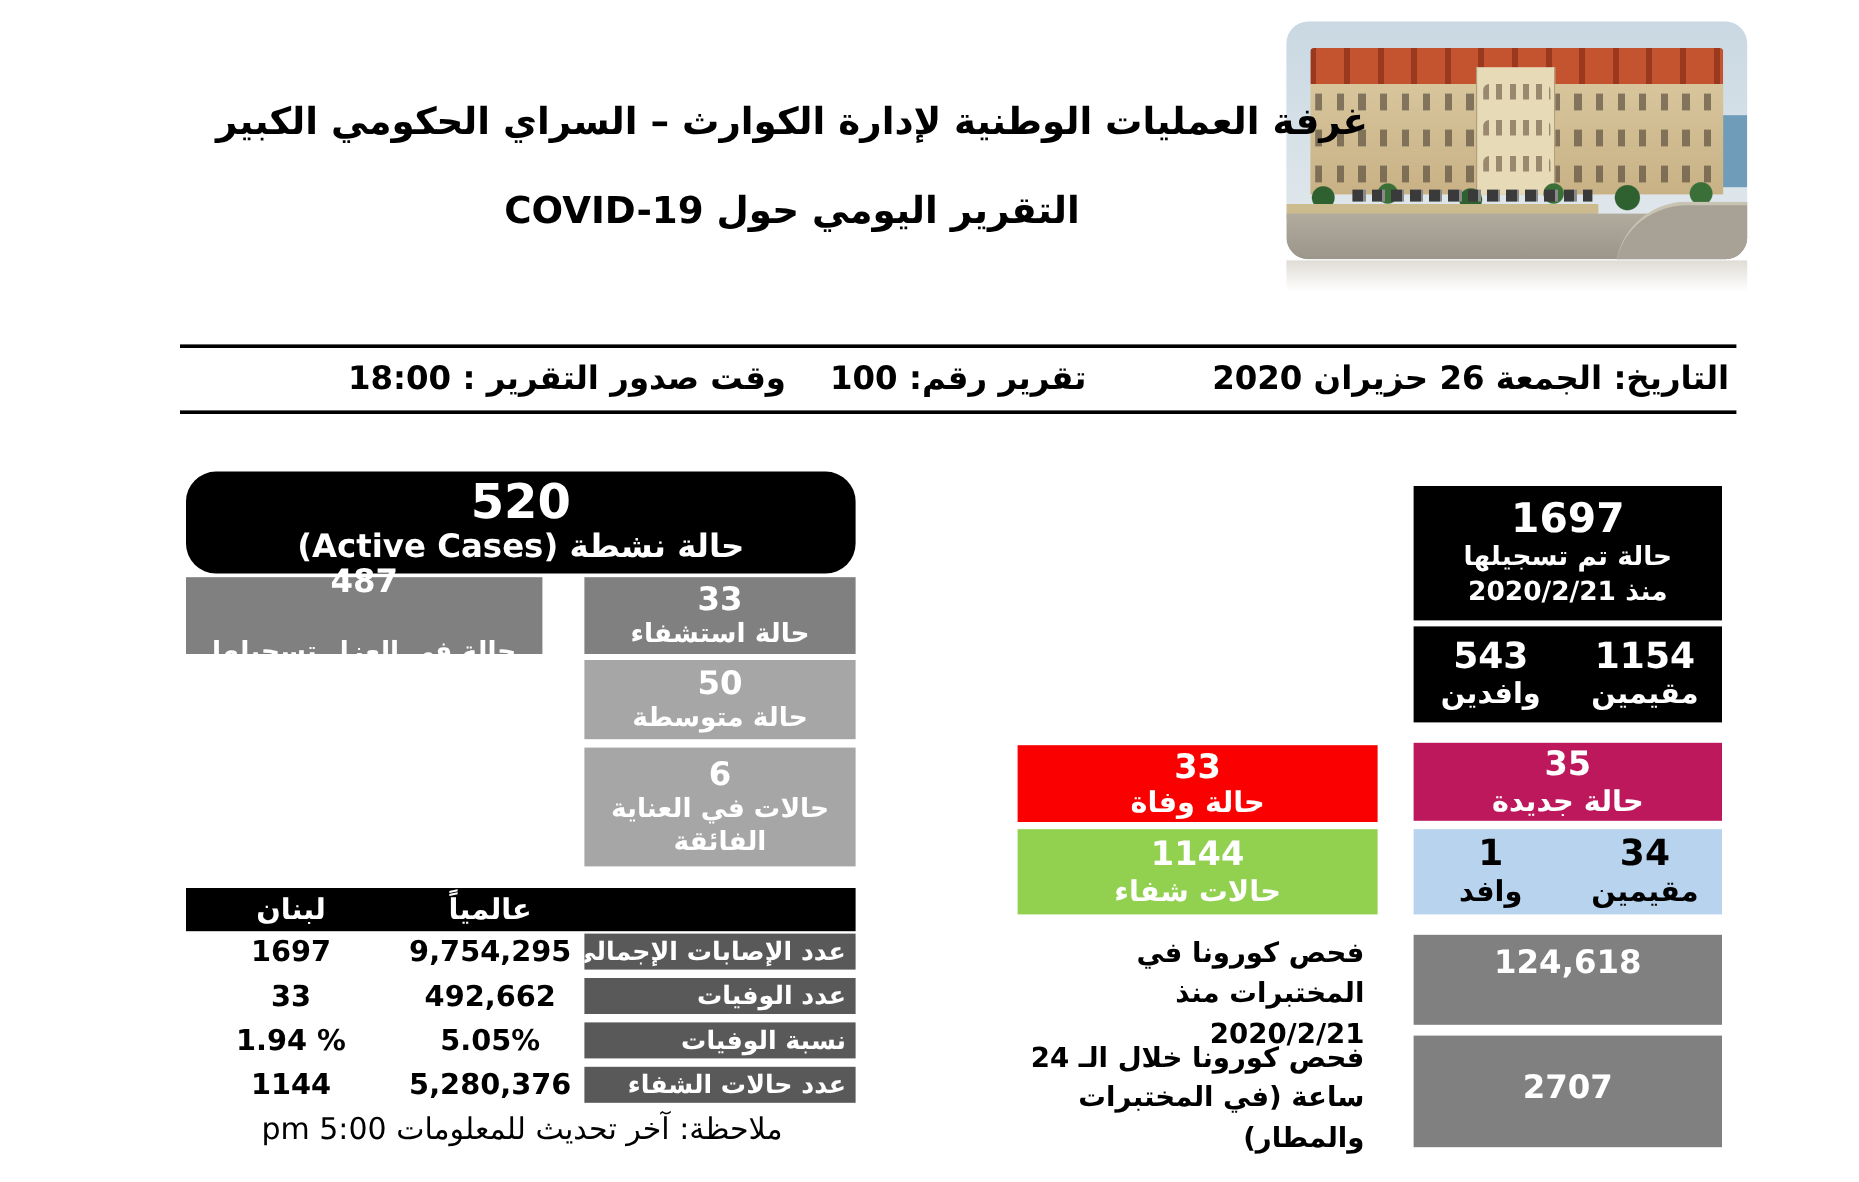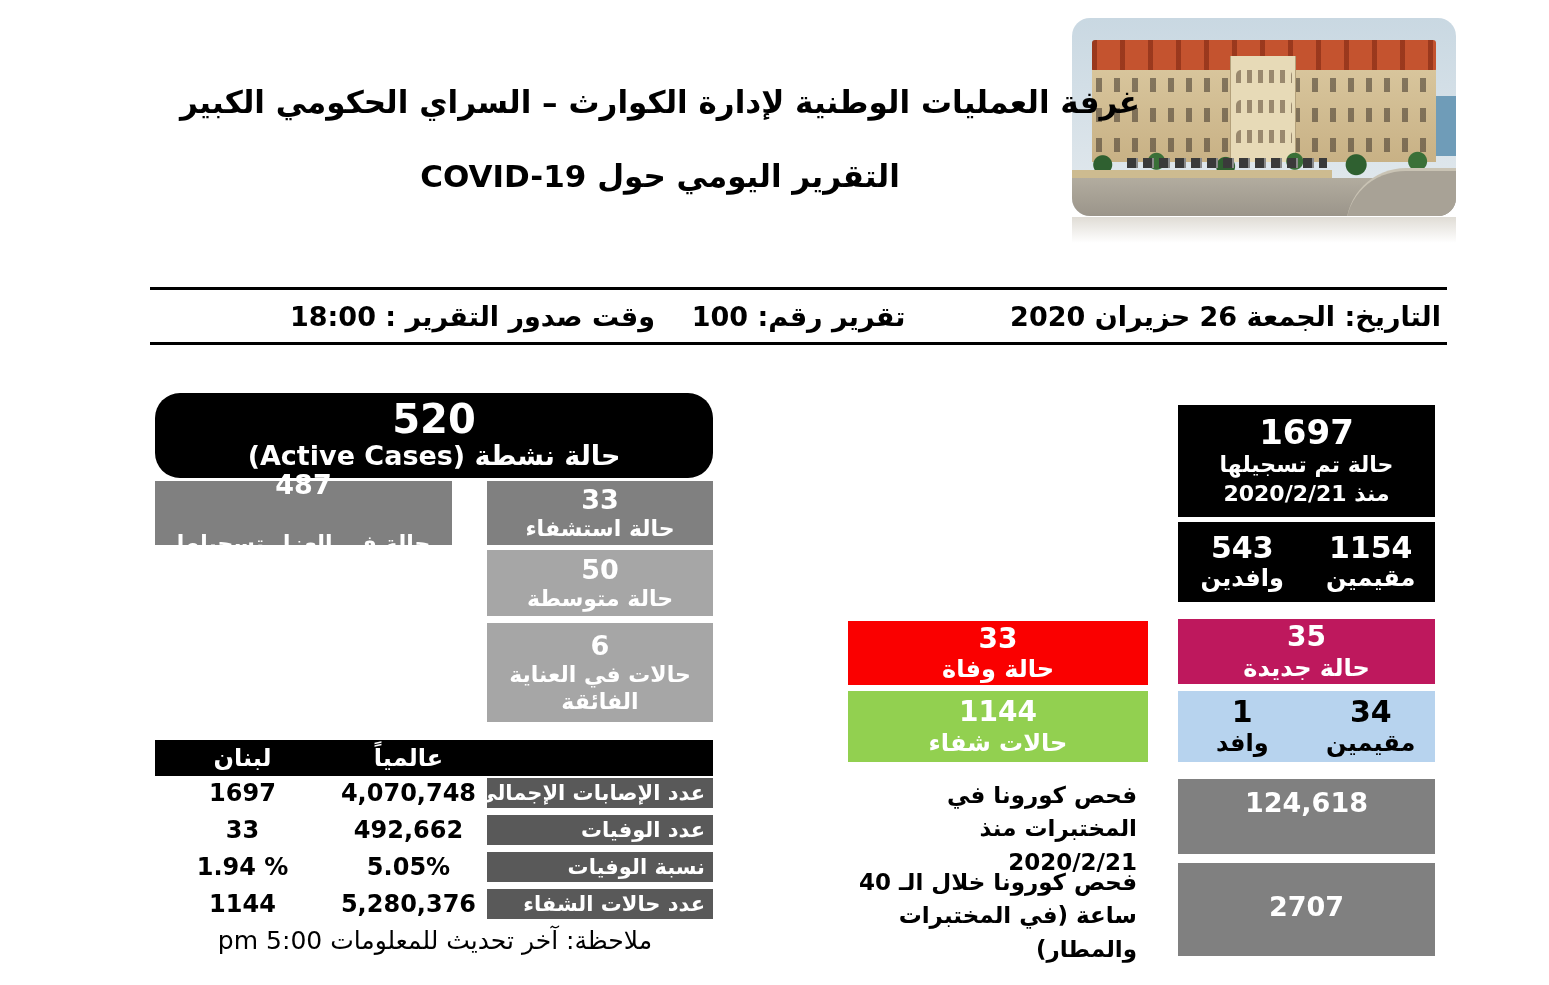--- a/index.html
+++ b/index.html
@@ -183,21 +183,21 @@
 
   <div class="abs cmp">
     <div class="cmp-header">
       <span>لبنان</span>
       <span>عالمياً</span>
       <span></span>
     </div>
     <div class="cmp-rows">
       <div class="cmp-row">
         <span class="cmp-val">1697</span>
-        <span class="cmp-val">4,070,748</span>
+        <span class="cmp-val">9,754,295</span>
         <span class="cmp-label">عدد الإصابات الإجمالي</span>
       </div>
       <div class="cmp-row">
         <span class="cmp-val">33</span>
         <span class="cmp-val">492,662</span>
         <span class="cmp-label">عدد الوفيات</span>
       </div>
       <div class="cmp-row">
         <span class="cmp-val">1.94 %</span>
         <span class="cmp-val">5.05%</span>
@@ -248,18 +248,18 @@
     <div class="split-cell">
       <span class="num">1</span>
       <span class="lbl">وافد</span>
     </div>
   </div>
 
   <div class="abs test-label tl-1">فحص كورونا في المختبرات منذ 2020/2/21</div>
   <div class="abs box-test bt-1">
     <span class="num">124,618</span>
   </div>
-  <div class="abs test-label tl-2">فحص كورونا خلال الـ 40 ساعة (في المختبرات والمطار)</div>
+  <div class="abs test-label tl-2">فحص كورونا خلال الـ 24 ساعة (في المختبرات والمطار)</div>
   <div class="abs box-test bt-2">
     <span class="num">2707</span>
   </div>
 
 </div>
 
 </body></html>

